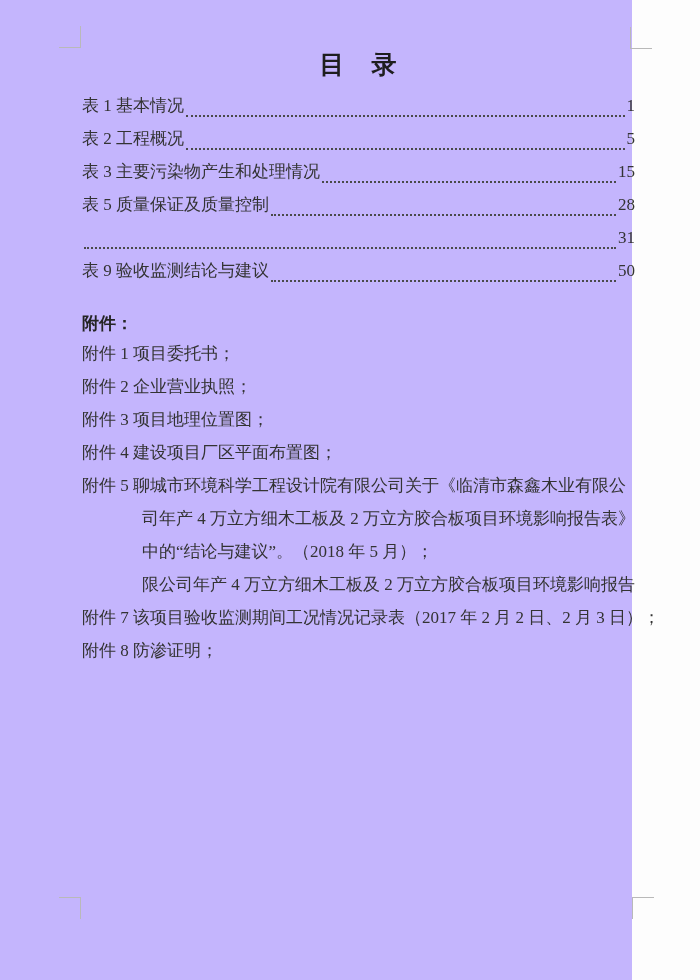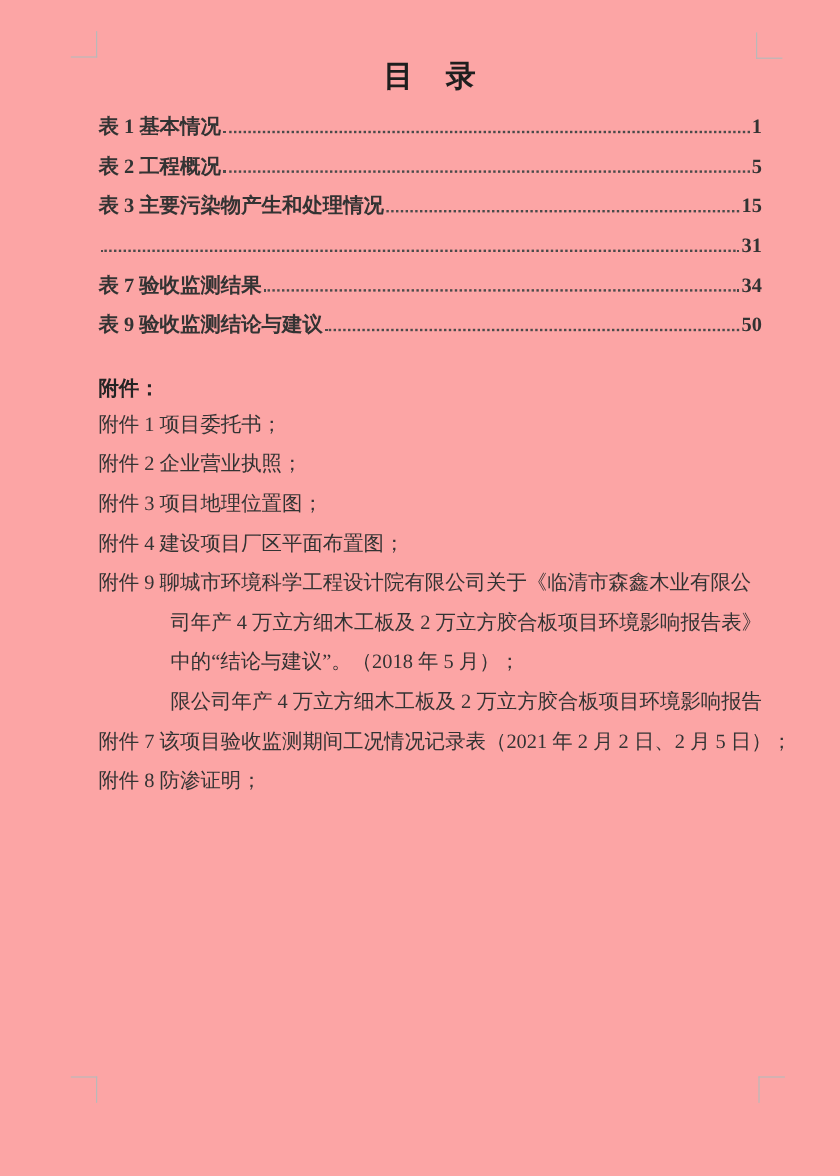--- a/index.html
+++ b/index.html
@@ -7,23 +7,23 @@
     padding: 0;
     width: 700px;
     height: 980px;
     background: #fdfdfd;
     font-family: "Liberation Serif", "DejaVu Serif", serif;
     color: #333;
     overflow: hidden;
   }
   .page {
     position: relative;
-    width: 700px;
+    width: 632px;
     height: 980px;
-    background: #fca5a5;
+    background: #c4b5fd;
   }
   
   .crop {
     position: absolute;
     width: 21px;
     height: 21px;
   }
   .crop.tl { left: 59px; top: 26px;  border-right: 1px solid #b9b9b9; border-bottom: 1px solid #b9b9b9; }
   .crop.tr { left: 630px; top: 27px; border-left: 1px solid #b9b9b9;  border-bottom: 1px solid #b9b9b9; }
   .crop.bl { left: 59px; top: 897px; border-right: 1px solid #b9b9b9; border-top: 1px solid #b9b9b9; }
@@ -43,25 +43,24 @@
     font-weight: bold;
     color: #1e1e1e;
     letter-spacing: 1px;
   }
   
   .toc {
     margin-top: 9px;
   }
   .toc-line {
     display: flex;
-    align-items: flex-start;
+    align-items: center;
     font-size: 17px;
     line-height: 33px;
     white-space: nowrap;
-    font-weight: bold;
   }
   .toc-label { flex: 0 0 auto; }
   .toc-dots {
     flex: 1 1 auto;
     height: 20px;
     margin: 0 2px;
     border-bottom: 2px dotted #4a4a4a;
     min-width: 8px;
   }
   .toc-page { flex: 0 0 auto; }
@@ -113,31 +112,31 @@
           <span class="toc-page">5</span>
         </div>
 
         <div class="toc-line">
           <span class="toc-label">表 3  主要污染物产生和处理情况</span>
           <span class="toc-dots"></span>
           <span class="toc-page">15</span>
         </div>
 
 
+        <div class="toc-line">
+          <span class="toc-label">表 5  质量保证及质量控制</span>
+          <span class="toc-dots"></span>
+          <span class="toc-page">28</span>
+        </div>
 
         <div class="toc-line">
           <span class="toc-dots"></span>
           <span class="toc-page">31</span>
         </div>
 
-        <div class="toc-line">
-          <span class="toc-label">表 7  验收监测结果</span>
-          <span class="toc-dots"></span>
-          <span class="toc-page">34</span>
-        </div>
 
 
         <div class="toc-line">
           <span class="toc-label">表 9  验收监测结论与建议</span>
           <span class="toc-dots"></span>
           <span class="toc-page">50</span>
         </div>
       </div>
 
     <div class="attachments">
@@ -145,31 +144,31 @@
       <div>
 
           <div class="att-line">附件 1  项目委托书；</div>
 
           <div class="att-line">附件 2  企业营业执照；</div>
 
           <div class="att-line">附件 3  项目地理位置图；</div>
 
           <div class="att-line">附件 4  建设项目厂区平面布置图；</div>
 
-          <div class="att-line">附件 9  聊城市环境科学工程设计院有限公司关于《临清市森鑫木业有限公</div>
+          <div class="att-line">附件 5  聊城市环境科学工程设计院有限公司关于《临清市森鑫木业有限公</div>
 
           <div class="att-line cont">司年产 4 万立方细木工板及 2 万立方胶合板项目环境影响报告表》</div>
 
           <div class="att-line cont">中的“结论与建议”。（2018 年 5 月）；</div>
 
 
           <div class="att-line cont">限公司年产 4 万立方细木工板及 2 万立方胶合板项目环境影响报告</div>
 
 
-          <div class="att-line">附件 7  该项目验收监测期间工况情况记录表（2021 年 2 月 2 日、2 月 5 日）；</div>
+          <div class="att-line">附件 7  该项目验收监测期间工况情况记录表（2017 年 2 月 2 日、2 月 3 日）；</div>
 
           <div class="att-line">附件 8  防渗证明；</div>
 
         </div>
     </div>
 
   </div>
 </div>
 
 </body></html>

